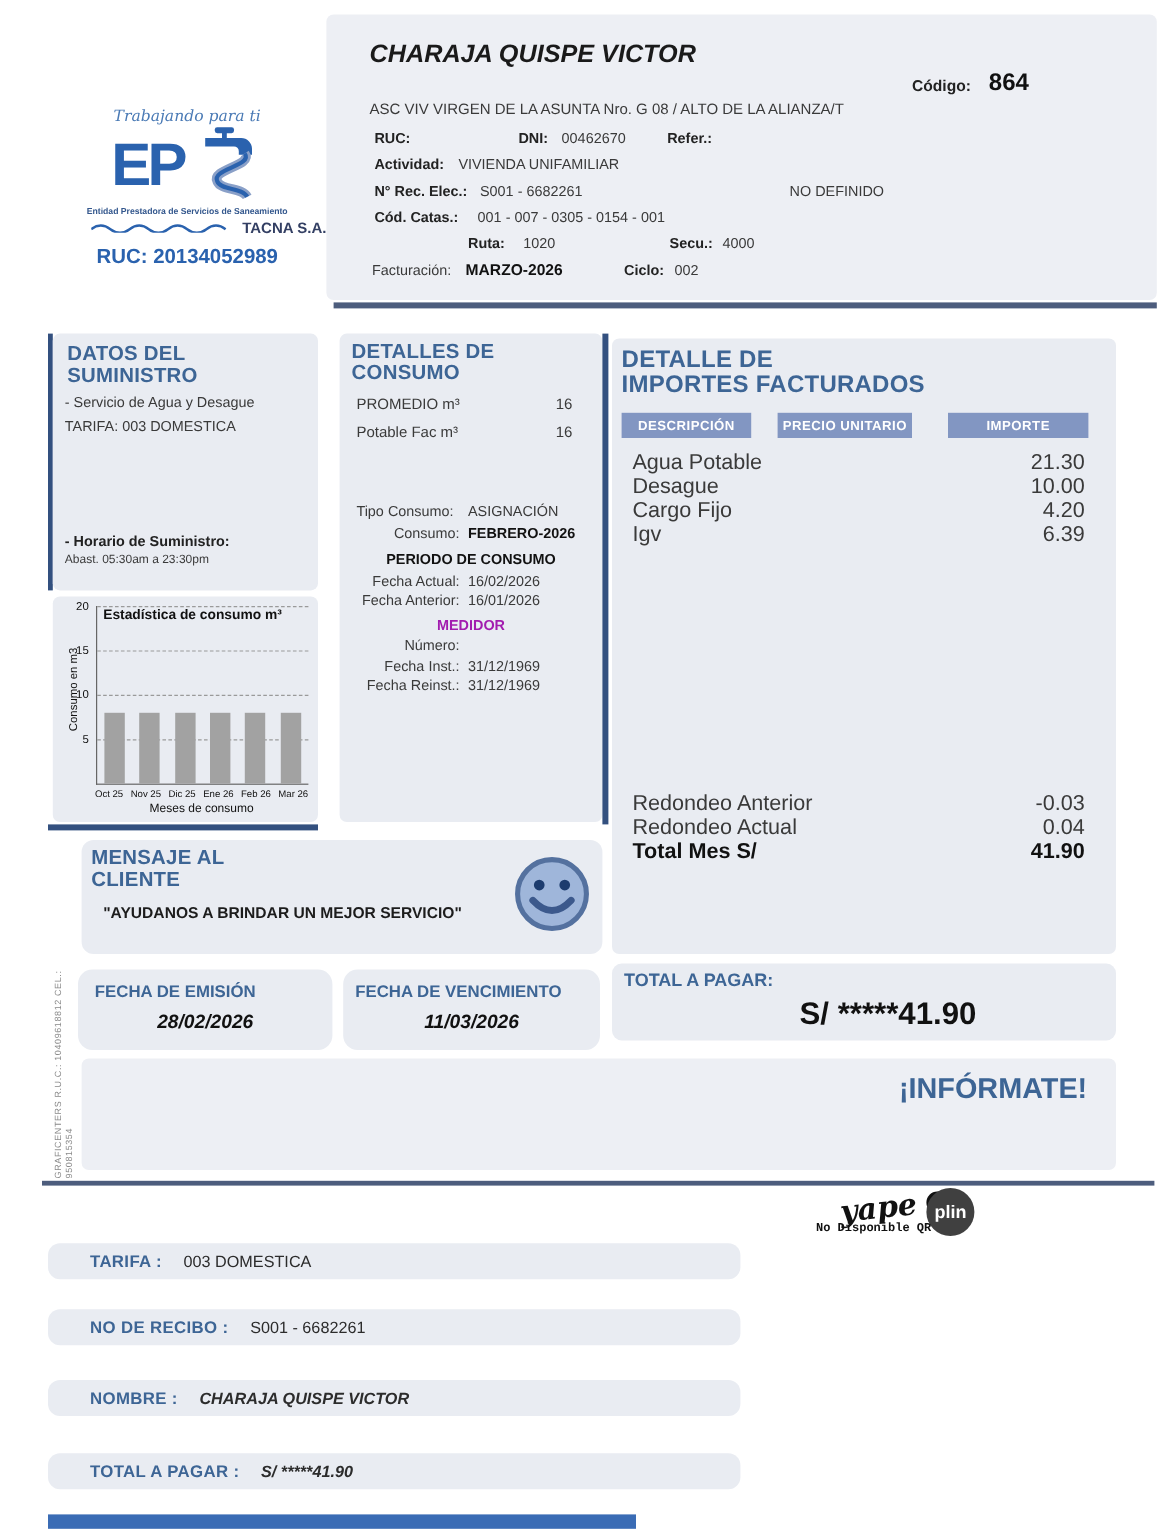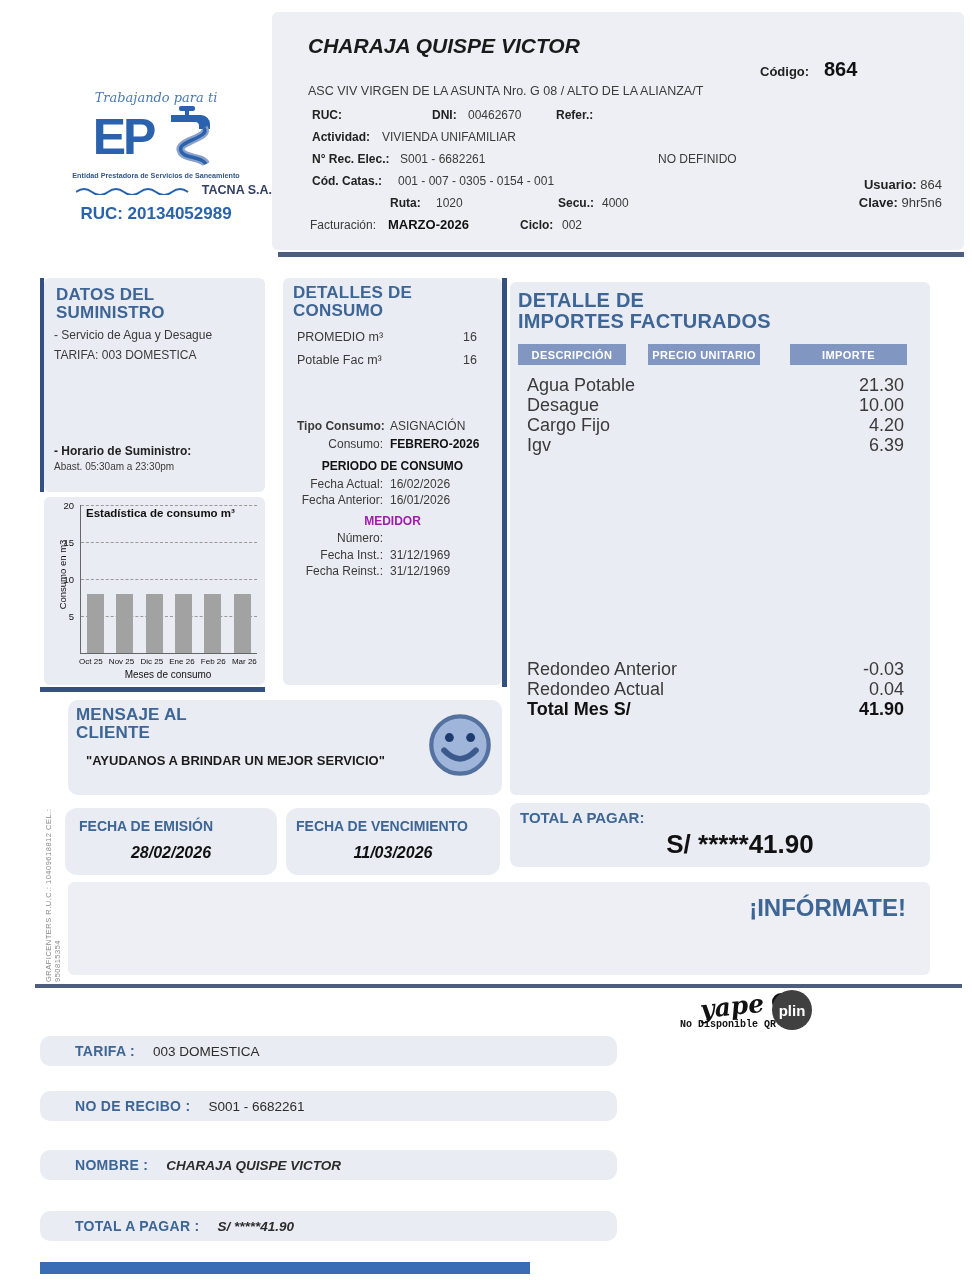--- a/index.html
+++ b/index.html
@@ -88,24 +88,20 @@
     <div class="abs val t12" style="left:386px;top:140px;">NO DEFINIDO</div>
 
     <div class="abs lbl t12" style="left:40px;top:162px;">Cód. Catas.:</div>
     <div class="abs val t12" style="left:126px;top:162px;">001 - 007 - 0305 - 0154 - 001</div>
 
     <div class="abs lbl t12" style="left:118px;top:184px;">Ruta:</div>
     <div class="abs val t12" style="left:164px;top:184px;">1020</div>
     <div class="abs lbl t12" style="left:286px;top:184px;">Secu.:</div>
     <div class="abs val t12" style="left:330px;top:184px;">4000</div>
 
-    <div class="abs" style="left:500px;top:164px;width:170px;text-align:right;font-size:13px;line-height:18px;">
-      <div><span class="lbl">Usuario:</span> <span class="val">864</span></div>
-      <div><span class="lbl">Clave:</span> <span class="val">9hr5n6</span></div>
-    </div>
 
     <div class="abs val t12" style="left:38px;top:206px;">Facturación:</div>
     <div class="abs b t13" style="left:116px;top:205px;color:#111;">MARZO-2026</div>
     <div class="abs lbl t12" style="left:248px;top:206px;">Ciclo:</div>
     <div class="abs val t12" style="left:290px;top:206px;">002</div>
   </div>
   <div class="abs" style="left:278px;top:252px;width:686px;height:5px;background:#4d5d7d;"></div>
 
   <div class="accent" style="left:40px;top:278px;width:4px;height:214px;"></div>
   <div class="panel" style="left:44px;top:278px;width:221px;height:214px;">
@@ -163,21 +159,21 @@
     </div>
     <div class="abs" style="left:14px;top:52px;width:180px;display:flex;justify-content:space-between;font-size:12.5px;">
       <span class="val">PROMEDIO m³</span>
       <span class="val">16</span>
     </div>
     <div class="abs" style="left:14px;top:75px;width:180px;display:flex;justify-content:space-between;font-size:12.5px;">
       <span class="val">Potable Fac m³</span>
       <span class="val">16</span>
     </div>
 
-    <div class="abs val t12" style="left:14px;top:141px;font-weight:bold;">Tipo Consumo:</div>
+    <div class="abs val t12" style="left:14px;top:141px;">Tipo Consumo:</div>
     <div class="abs val t12" style="left:107px;top:141px;">ASIGNACIÓN</div>
     <div class="abs val t12" style="left:14px;top:159px;width:86px;text-align:right;">Consumo:</div>
     <div class="abs b t12" style="left:107px;top:159px;color:#111;">FEBRERO-2026</div>
 
     <div class="abs b t12" style="left:0;top:181px;width:100%;text-align:center;color:#111;">PERIODO DE CONSUMO</div>
     <div class="abs val t12" style="left:14px;top:199px;width:86px;text-align:right;">Fecha Actual:</div>
     <div class="abs val t12" style="left:107px;top:199px;">16/02/2026</div>
     <div class="abs val t12" style="left:6px;top:215px;width:94px;text-align:right;">Fecha Anterior:</div>
     <div class="abs val t12" style="left:107px;top:215px;">16/01/2026</div>
 

